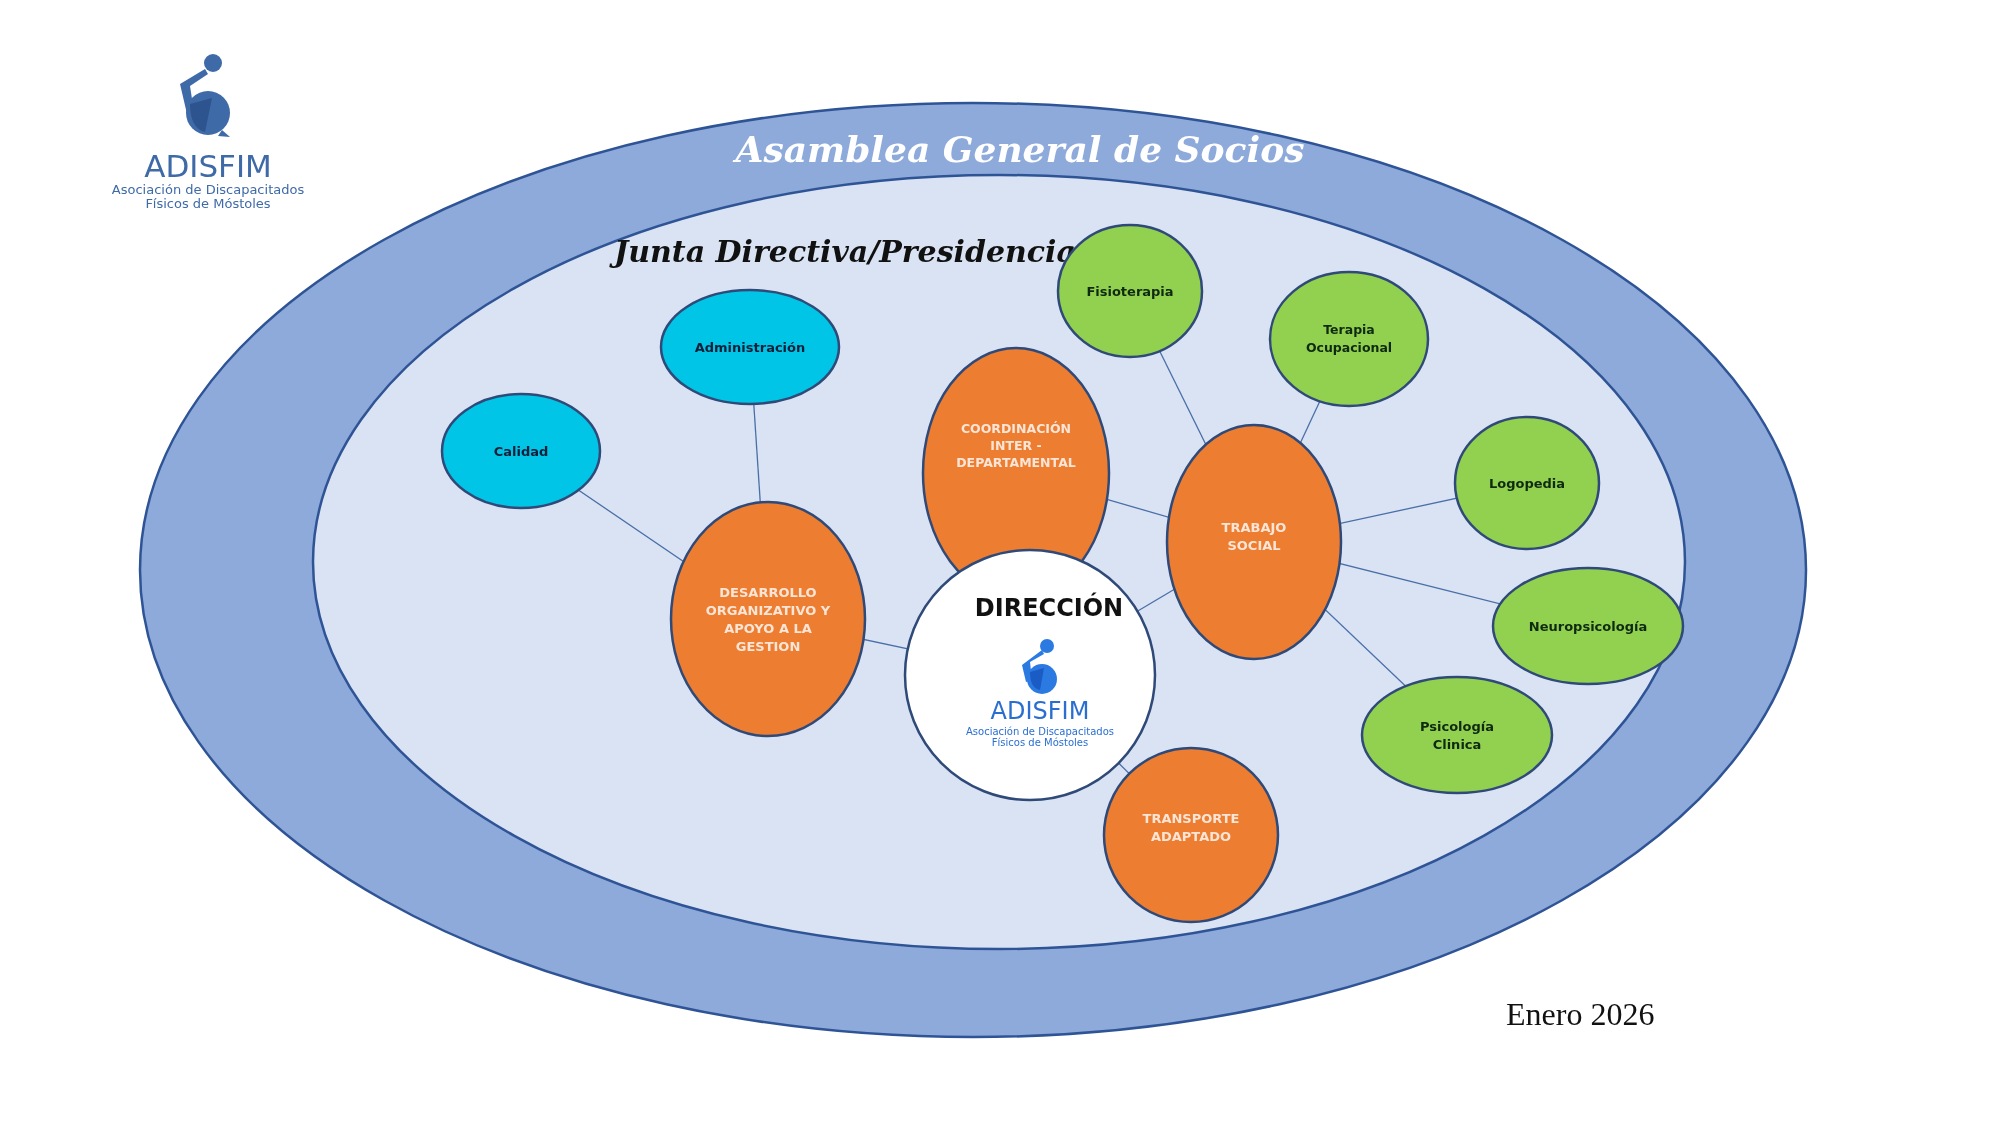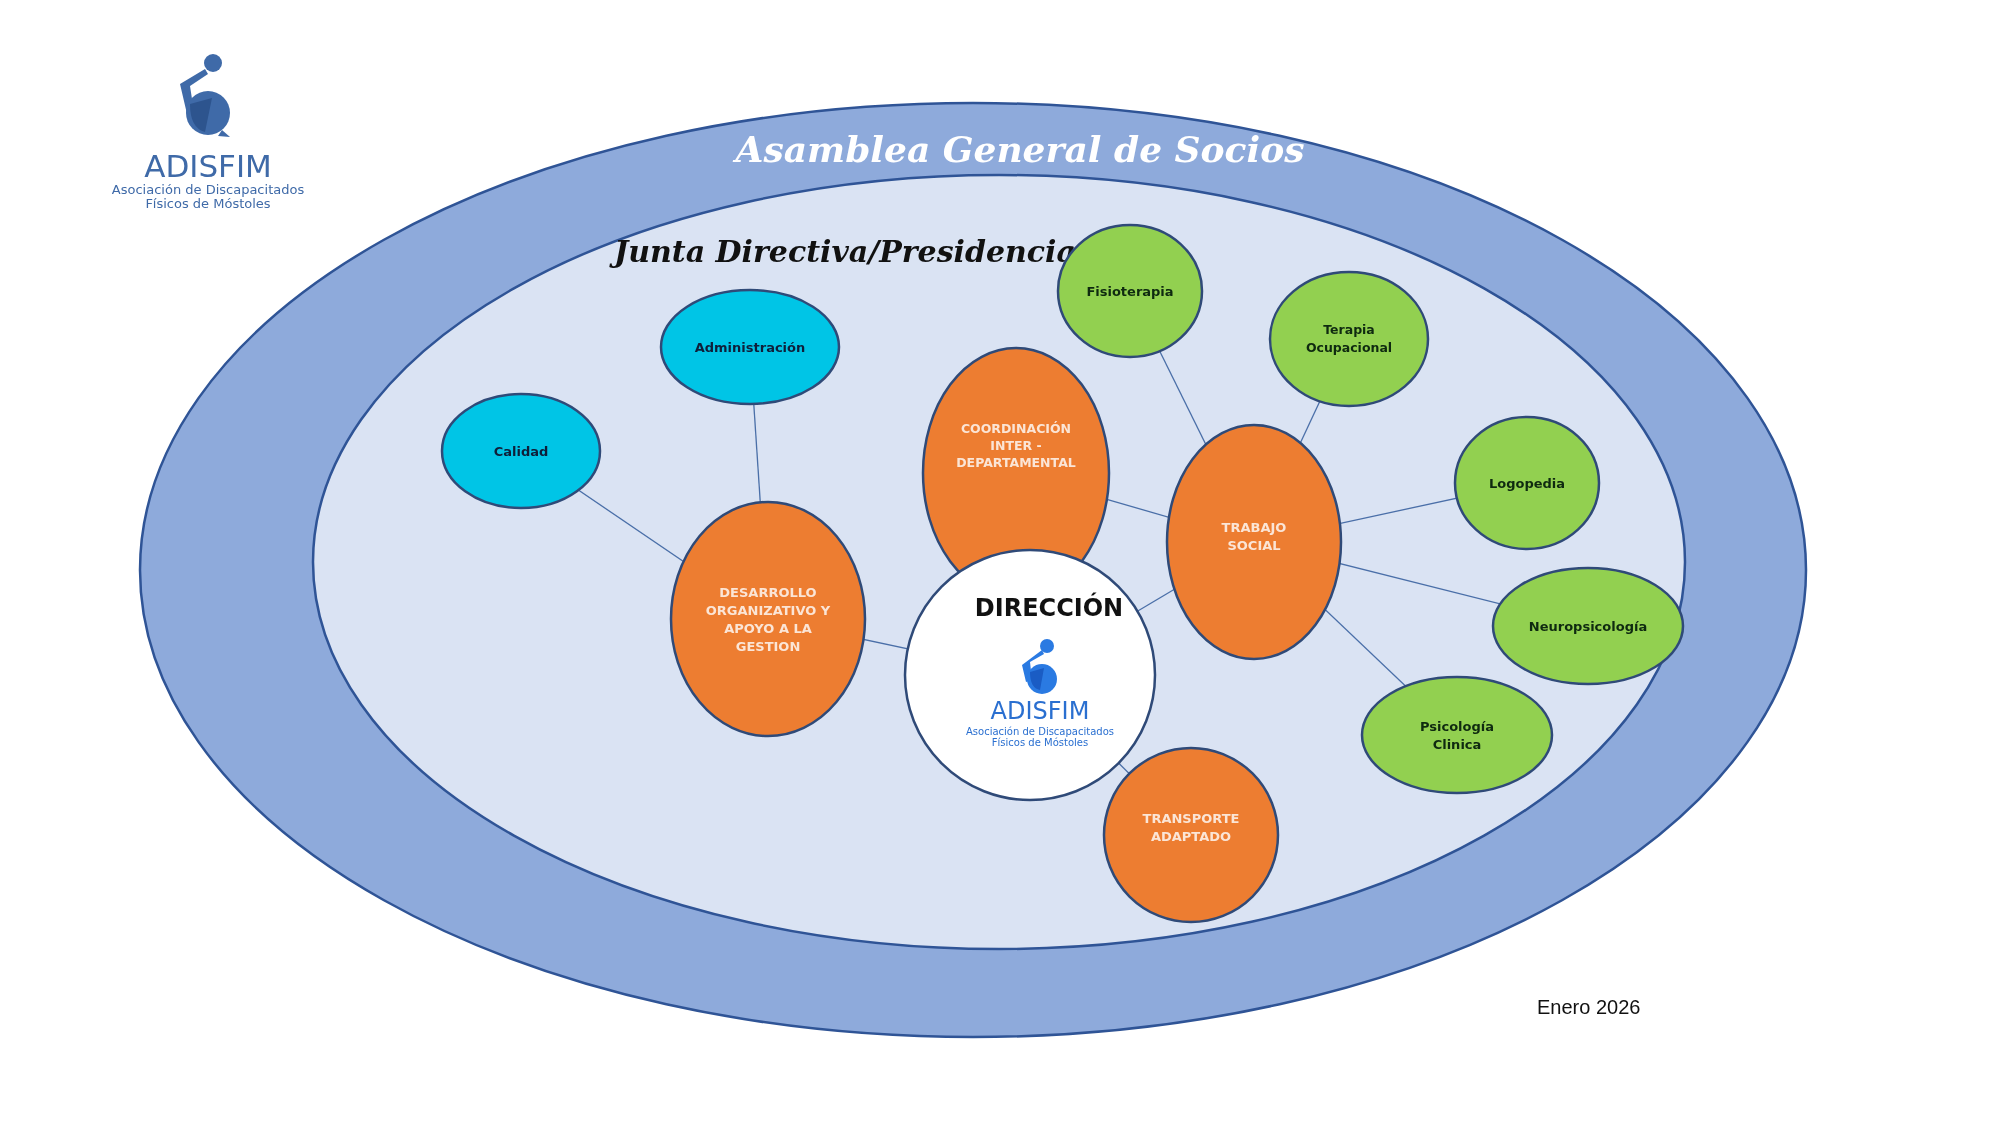--- a/index.html
+++ b/index.html
@@ -1,21 +1,21 @@
 <!DOCTYPE html>
 <html><head>
 <meta charset="utf-8">
 <style>
   html, body { margin:0; padding:0; background:#ffffff; }
   body { width:2000px; height:1125px; position:relative; overflow:hidden; font-family:"Liberation Sans", sans-serif; }
   svg#diagram { position:absolute; left:0; top:0; }
   .script-title { font-family:"DejaVu Serif", serif; font-style:italic; font-weight:bold; }
   .node-label { font-family:"DejaVu Sans", sans-serif; font-weight:bold; }
   .logo-text { font-family:"DejaVu Sans", sans-serif; }
-  .date { position:absolute; left:1506px; top:996px; font-family:Liberation Sans, sans-serif; font-size:20px; color:#111;margin-left:31px; }
+  .date { position:absolute; left:1506px; top:996px; font-family:Liberation Serif, serif; font-size:32px; color:#111; }
 </style>
 </head>
 <body>
 
 <svg id="diagram" width="2000" height="1125" viewBox="0 0 2000 1125" xmlns="http://www.w3.org/2000/svg">
 
   <ellipse id="outer-ellipse" cx="973" cy="570" rx="833" ry="467" stroke-width="2.5" fill="#8eaadb" stroke="#2f5496"></ellipse>
   <text id="outer-title" x="1020" y="162" text-anchor="middle" font-size="36" fill="#ffffff" class="script-title">Asamblea General de Socios</text>
 
   <ellipse id="inner-ellipse" cx="999" cy="562" rx="686" ry="387" stroke-width="2.5" fill="#dae3f3" stroke="#2f5496"></ellipse>

